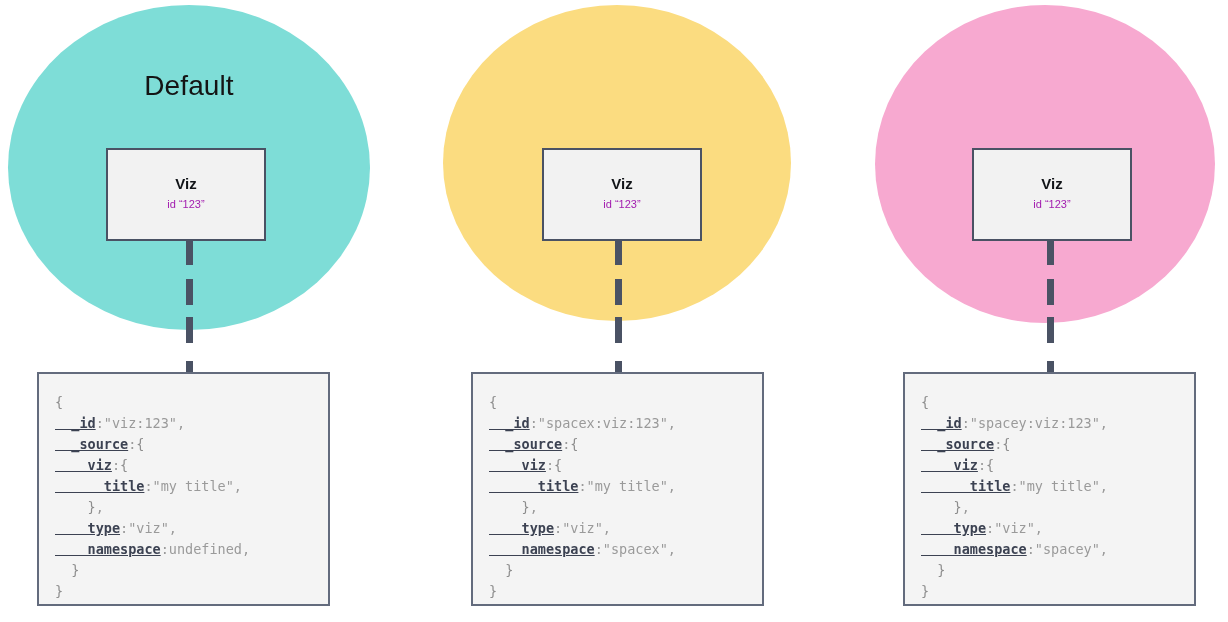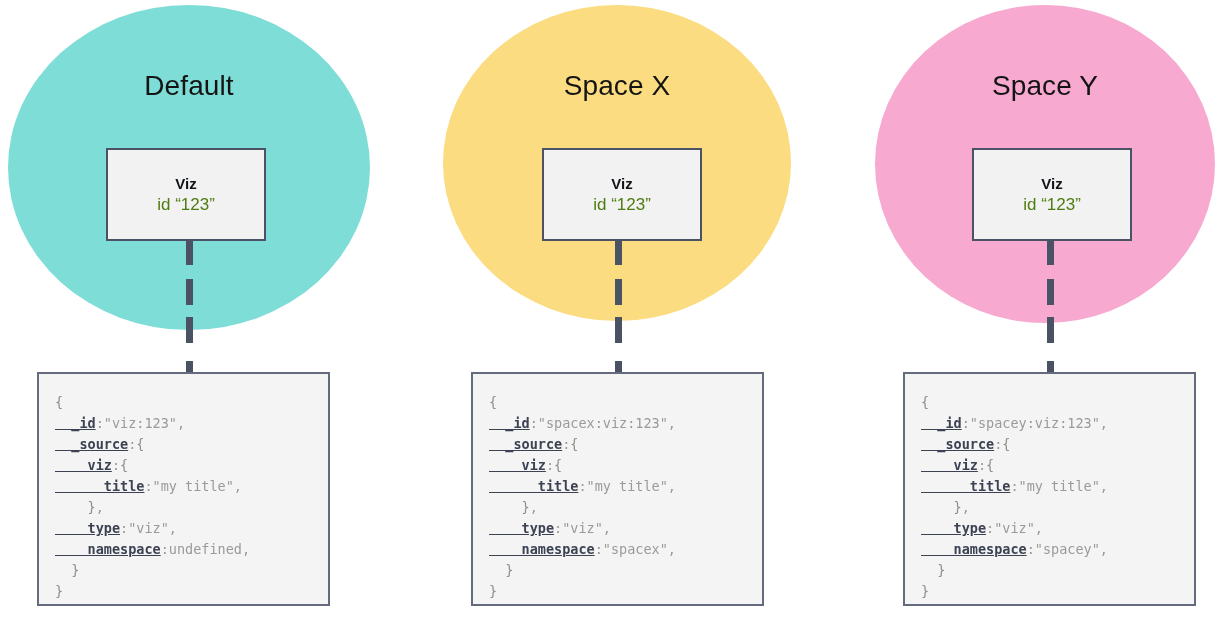--- a/index.html
+++ b/index.html
@@ -65,24 +65,24 @@
     justify-content: center;
   }
   .viz-title {
     font-size: 15px;
     line-height: 20px;
     font-weight: bold;
     color: #111418;
     font-family: "Liberation Sans", sans-serif;
   }
   .viz-sub {
-    font-size: 17px;
+    font-size: 11px;
     line-height: 21px;
     font-weight: 400;
-    color: #4d7c0f;
+    color: #a21caf;
     font-family: "Liberation Sans", sans-serif;
   }
 
   
   .connector {
     position: absolute;
     top: 241px;
     width: 7px;
     height: 132px;
     margin-left: -3px;
@@ -138,38 +138,36 @@
         <i class="dash1" style="background: rgb(74, 82, 100);"></i>
         <i class="dash2" style="background: rgb(74, 82, 100);"></i>
         <i class="dash3" style="background: rgb(74, 82, 100);"></i>
       </div>
       <div class="code-box" style="left: 29px; width: 293px; height: 234px; border-color: rgb(99, 107, 125); background: rgb(244, 244, 244);">
         <pre><span class="code-line"><span class="tok-brace">{</span></span><span class="code-line"><span class="tok-key" style="color: rgb(60, 66, 82);">  _id</span><span class="tok-punc">:</span><span class="tok-val" style="color: rgb(154, 154, 154);">"viz:123"</span><span class="tok-punc">,</span></span><span class="code-line"><span class="tok-key" style="color: rgb(60, 66, 82);">  _source</span><span class="tok-punc">:</span><span class="tok-brace">{</span></span><span class="code-line"><span class="tok-key" style="color: rgb(60, 66, 82);">    viz</span><span class="tok-punc">:</span><span class="tok-brace">{</span></span><span class="code-line"><span class="tok-key" style="color: rgb(60, 66, 82);">      title</span><span class="tok-punc">:</span><span class="tok-val" style="color: rgb(154, 154, 154);">"my title"</span><span class="tok-punc">,</span></span><span class="code-line"><span class="tok-brace">    }</span><span class="tok-punc">,</span></span><span class="code-line"><span class="tok-key" style="color: rgb(60, 66, 82);">    type</span><span class="tok-punc">:</span><span class="tok-val" style="color: rgb(154, 154, 154);">"viz"</span><span class="tok-punc">,</span></span><span class="code-line"><span class="tok-key" style="color: rgb(60, 66, 82);">    namespace</span><span class="tok-punc">:</span><span class="tok-val" style="color: rgb(154, 154, 154);">undefined</span><span class="tok-punc">,</span></span><span class="code-line"><span class="tok-brace">  }</span></span><span class="code-line"><span class="tok-brace">}</span></span></pre>
       </div>
     </div>
     <div class="column" style="left: 443px; width: 348px;">
       <div class="space-circle" style="width: 348px; height: 316px; background: rgb(251, 220, 128);"></div>
-      <div class="space-title">Space X</div>
       <div class="viz-box" style="left: 99px; border-color: rgb(74, 82, 100); background: rgb(242, 242, 242);">
         <div class="viz-title">Viz</div>
         <div class="viz-sub">id “123”</div>
       </div>
       <div class="connector" style="left: 175px;">
         <i class="dash0" style="background: rgb(74, 82, 100);"></i>
         <i class="dash1" style="background: rgb(74, 82, 100);"></i>
         <i class="dash2" style="background: rgb(74, 82, 100);"></i>
         <i class="dash3" style="background: rgb(74, 82, 100);"></i>
       </div>
       <div class="code-box" style="left: 28px; width: 293px; height: 234px; border-color: rgb(99, 107, 125); background: rgb(244, 244, 244);">
         <pre><span class="code-line"><span class="tok-brace">{</span></span><span class="code-line"><span class="tok-key" style="color: rgb(60, 66, 82);">  _id</span><span class="tok-punc">:</span><span class="tok-val" style="color: rgb(154, 154, 154);">"spacex:viz:123"</span><span class="tok-punc">,</span></span><span class="code-line"><span class="tok-key" style="color: rgb(60, 66, 82);">  _source</span><span class="tok-punc">:</span><span class="tok-brace">{</span></span><span class="code-line"><span class="tok-key" style="color: rgb(60, 66, 82);">    viz</span><span class="tok-punc">:</span><span class="tok-brace">{</span></span><span class="code-line"><span class="tok-key" style="color: rgb(60, 66, 82);">      title</span><span class="tok-punc">:</span><span class="tok-val" style="color: rgb(154, 154, 154);">"my title"</span><span class="tok-punc">,</span></span><span class="code-line"><span class="tok-brace">    }</span><span class="tok-punc">,</span></span><span class="code-line"><span class="tok-key" style="color: rgb(60, 66, 82);">    type</span><span class="tok-punc">:</span><span class="tok-val" style="color: rgb(154, 154, 154);">"viz"</span><span class="tok-punc">,</span></span><span class="code-line"><span class="tok-key" style="color: rgb(60, 66, 82);">    namespace</span><span class="tok-punc">:</span><span class="tok-val" style="color: rgb(154, 154, 154);">"spacex"</span><span class="tok-punc">,</span></span><span class="code-line"><span class="tok-brace">  }</span></span><span class="code-line"><span class="tok-brace">}</span></span></pre>
       </div>
     </div>
     <div class="column" style="left: 875px; width: 340px;">
       <div class="space-circle" style="width: 340px; height: 318px; background: rgb(247, 169, 208);"></div>
-      <div class="space-title">Space Y</div>
       <div class="viz-box" style="left: 97px; border-color: rgb(74, 82, 100); background: rgb(242, 242, 242);">
         <div class="viz-title">Viz</div>
         <div class="viz-sub">id “123”</div>
       </div>
       <div class="connector" style="left: 175px;">
         <i class="dash0" style="background: rgb(74, 82, 100);"></i>
         <i class="dash1" style="background: rgb(74, 82, 100);"></i>
         <i class="dash2" style="background: rgb(74, 82, 100);"></i>
         <i class="dash3" style="background: rgb(74, 82, 100);"></i>
       </div>

